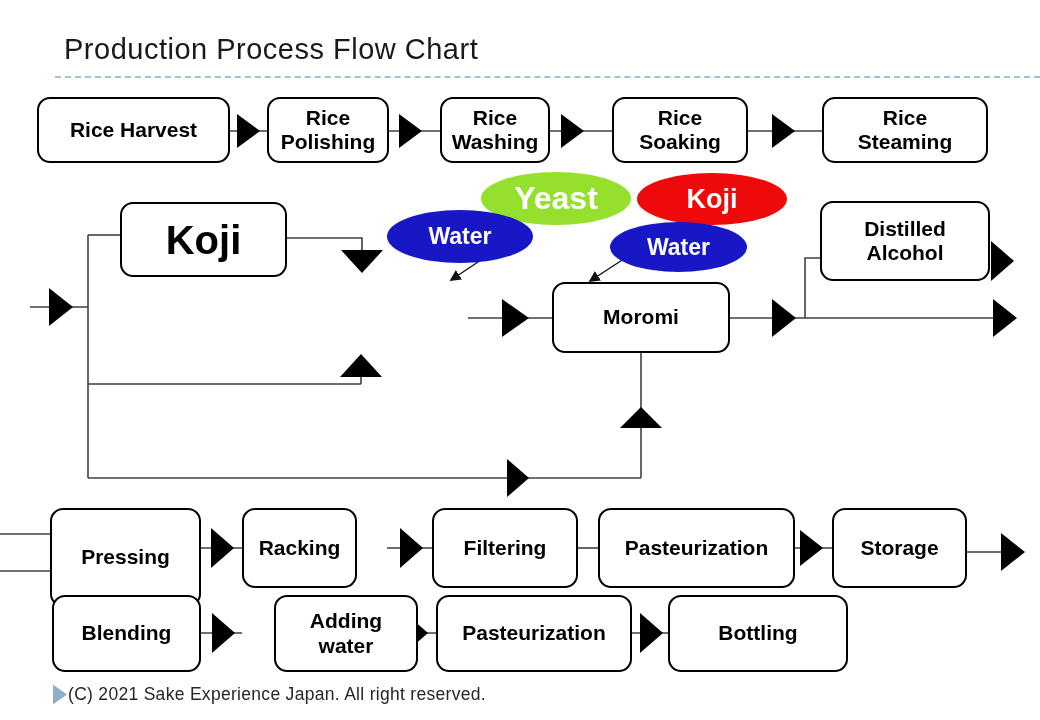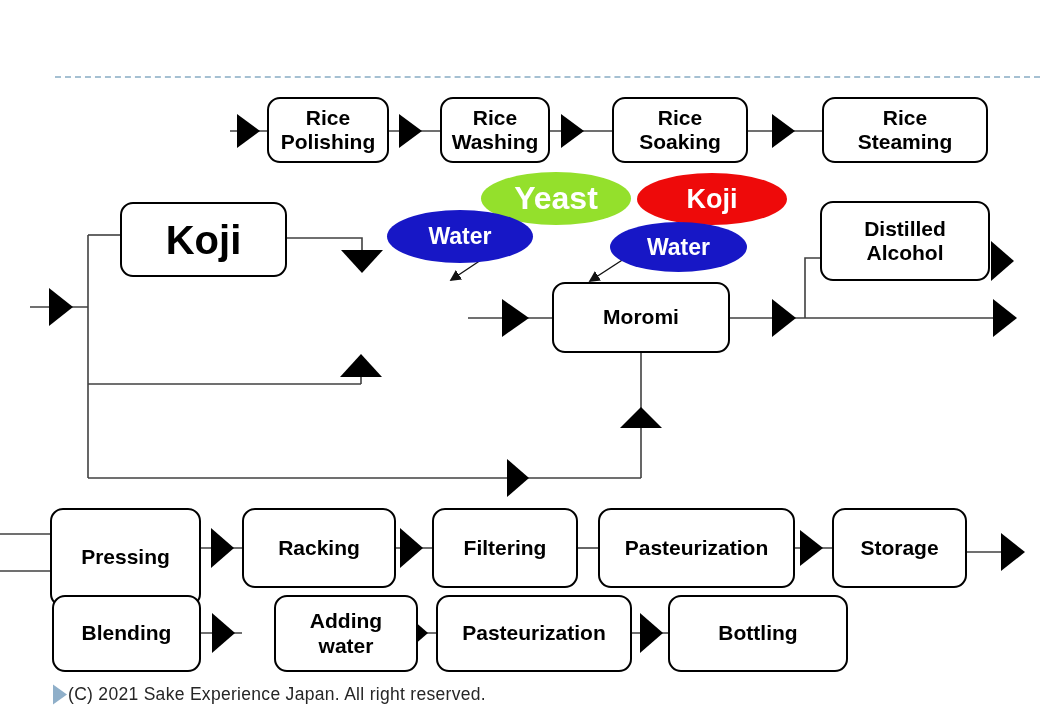--- a/index.html
+++ b/index.html
@@ -32,21 +32,21 @@
   .n-harvest      { left:37px;  top:97px;  width:193px; height:66px; }
   .n-polishing    { left:267px; top:97px;  width:122px; height:66px; }
   .n-washing      { left:440px; top:97px;  width:110px; height:66px; }
   .n-soaking      { left:612px; top:97px;  width:136px; height:66px; }
   .n-steaming     { left:822px; top:97px;  width:166px; height:66px; }
   .n-koji         { left:120px; top:202px; width:167px; height:75px; font-size:40px; }
   .n-starter      { left:303px; top:278px; width:165px; height:74px; }
   .n-moromi       { left:552px; top:282px; width:178px; height:71px; }
   .n-distilled    { left:820px; top:201px; width:170px; height:80px; }
   .n-pressing     { left:50px;  top:508px; width:151px; height:99px; }
-  .n-racking      { left:242px; top:508px; width:154px; height:80px; }
+  .n-racking      { left:242px; top:508px; width:115px; height:80px; }
   .n-filtering    { left:432px; top:508px; width:146px; height:80px; }
   .n-past1        { left:598px; top:508px; width:197px; height:80px; }
   .n-storage      { left:832px; top:508px; width:135px; height:80px; }
   .n-blending     { left:52px;  top:595px; width:149px; height:77px; }
   .n-addwater     { left:242px; top:595px; width:144px; height:77px;margin-left:32px; }
   .n-past2        { left:436px; top:595px; width:196px; height:77px; }
   .n-bottling     { left:668px; top:595px; width:180px; height:77px; }
   
   .e-water1 { left:387px; top:210px; width:146px; height:53px; z-index:6; }
   .e-yeast  { left:481px; top:172px; width:150px; height:53px; font-size:32px; z-index:5; }
@@ -56,20 +56,21 @@
     position:absolute; left:52px; top:684px; display:flex; align-items:center;
     z-index:4;
   }
   .footer-text { font-size:17.5px; color:#262626; letter-spacing:0.3px; }
 </style>
 </head>
 <body>
 
 <div id="stage">
 
+  <div class="title">Production Process Flow Chart</div>
   <div class="divider"></div>
 
   <svg id="wires" width="1040" height="720" viewBox="0 0 1040 720">
     <defs>
       <marker id="ah" viewBox="0 0 10 10" refX="8.5" refY="5" markerWidth="8" markerHeight="8" orient="auto">
         <path d="M0,0 L10,5 L0,10 z" fill="#111"></path>
       </marker>
     </defs>
 
     <g stroke="#404040" stroke-width="1.6" fill="#000000">
@@ -171,20 +172,21 @@
         <line x1="386" y1="633" x2="436" y2="633"></line>
         <polygon points="405,613 405,653 428,633" stroke="none"></polygon>
       </g>
       <g>
         <line x1="632" y1="633" x2="668" y2="633"></line>
         <polygon points="640,613 640,653 663,633" stroke="none"></polygon>
       </g>
     </g>
   </svg>
 
+  <div class="node n-harvest">Rice Harvest</div>
   <div class="node n-polishing">Rice
 Polishing</div>
   <div class="node n-washing">Rice
 Washing</div>
   <div class="node n-soaking">Rice
 Soaking</div>
   <div class="node n-steaming">Rice
 Steaming</div>
 
   <div class="node n-koji">Koji</div>

